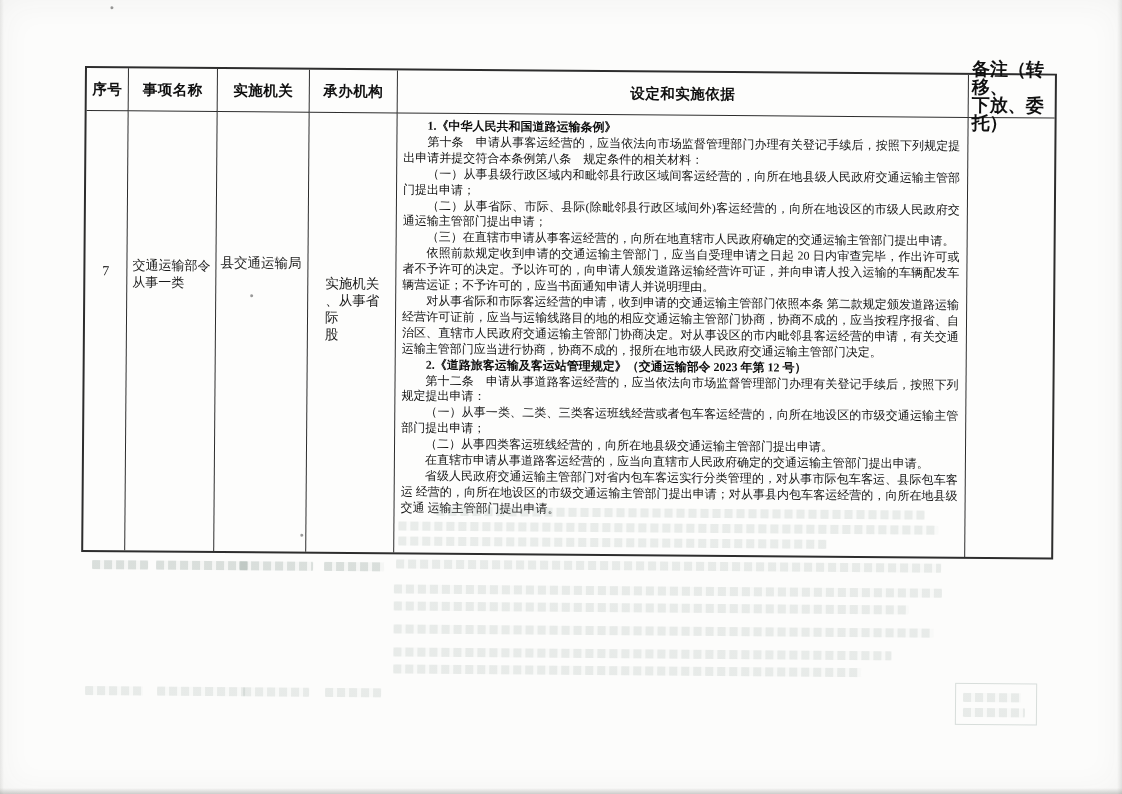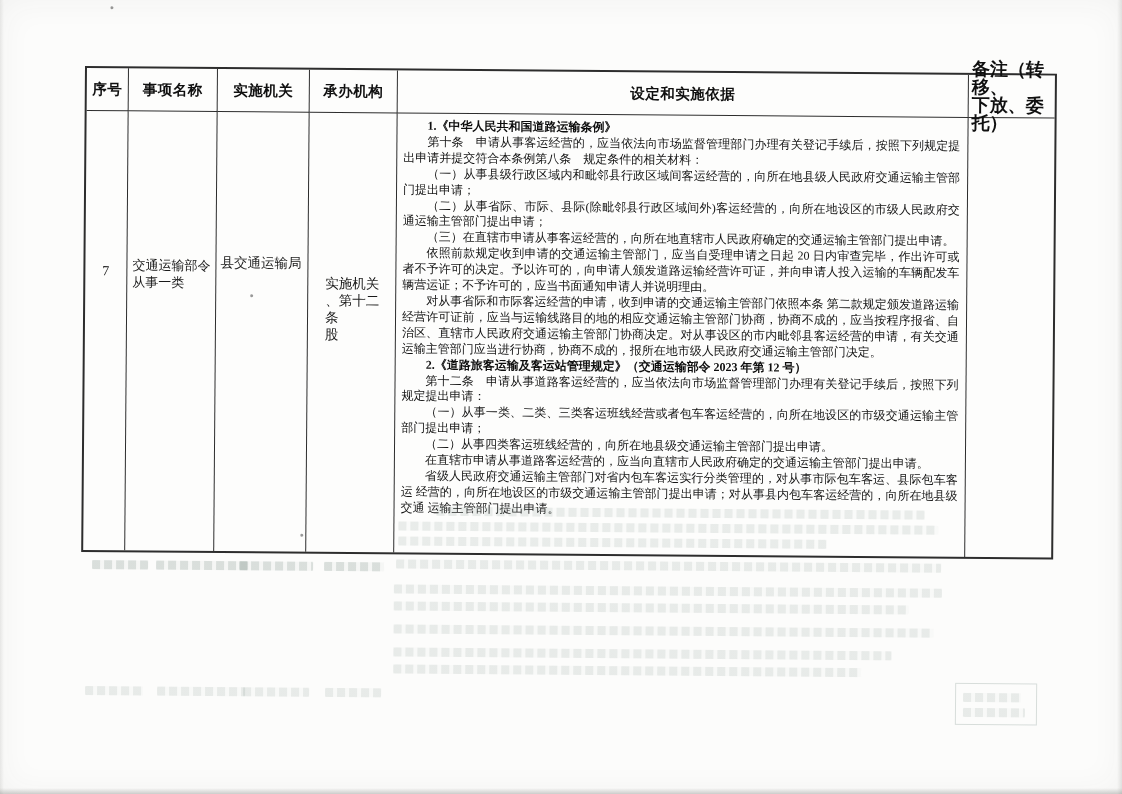--- a/index.html
+++ b/index.html
@@ -76,21 +76,21 @@
       </div>
 
       <div class="cell td-serial last-row">7</div>
       <div class="cell td-item last-row">
         <div>交通运输部令</div>
         <div>从事一类</div>
       </div>
       <div class="cell td-agency last-row">县交通运输局</div>
       <div class="cell td-handler last-row">
         <div>实施机关</div>
-        <div>、第十二条</div>
+        <div>、从事省际</div>
         <div>股</div>
       </div>
       <div class="cell td-basis last-row">
         <p class="law-title">1.《中华人民共和国道路运输条例》</p>
         <p>第十条　申请从事客运经营的，应当依法向市场监督管理部门办理有关登记手续后，按照下列规定提出申请并提交符合本条例第八条　规定条件的相关材料：</p>
         <p>（一）从事县级行政区域内和毗邻县行政区域间客运经营的，向所在地县级人民政府交通运输主管部门提出申请；</p>
         <p>（二）从事省际、市际、县际(除毗邻县行政区域间外)客运经营的，向所在地设区的市级人民政府交通运输主管部门提出申请；</p>
         <p>（三）在直辖市申请从事客运经营的，向所在地直辖市人民政府确定的交通运输主管部门提出申请。</p>
         <p>依照前款规定收到申请的交通运输主管部门，应当自受理申请之日起 20 日内审查完毕，作出许可或者不予许可的决定。予以许可的，向申请人颁发道路运输经营许可证，并向申请人投入运输的车辆配发车辆营运证；不予许可的，应当书面通知申请人并说明理由。</p>
         <p>对从事省际和市际客运经营的申请，收到申请的交通运输主管部门依照本条 第二款规定颁发道路运输经营许可证前，应当与运输线路目的地的相应交通运输主管部门协商，协商不成的，应当按程序报省、自治区、直辖市人民政府交通运输主管部门协商决定。对从事设区的市内毗邻县客运经营的申请，有关交通运输主管部门应当进行协商，协商不成的，报所在地市级人民政府交通运输主管部门决定。</p>

